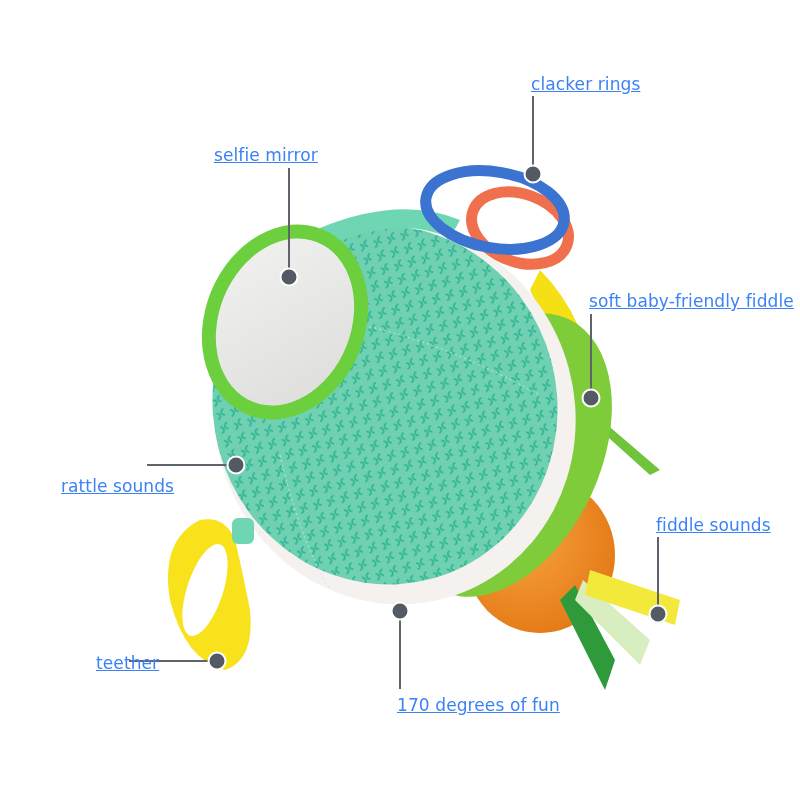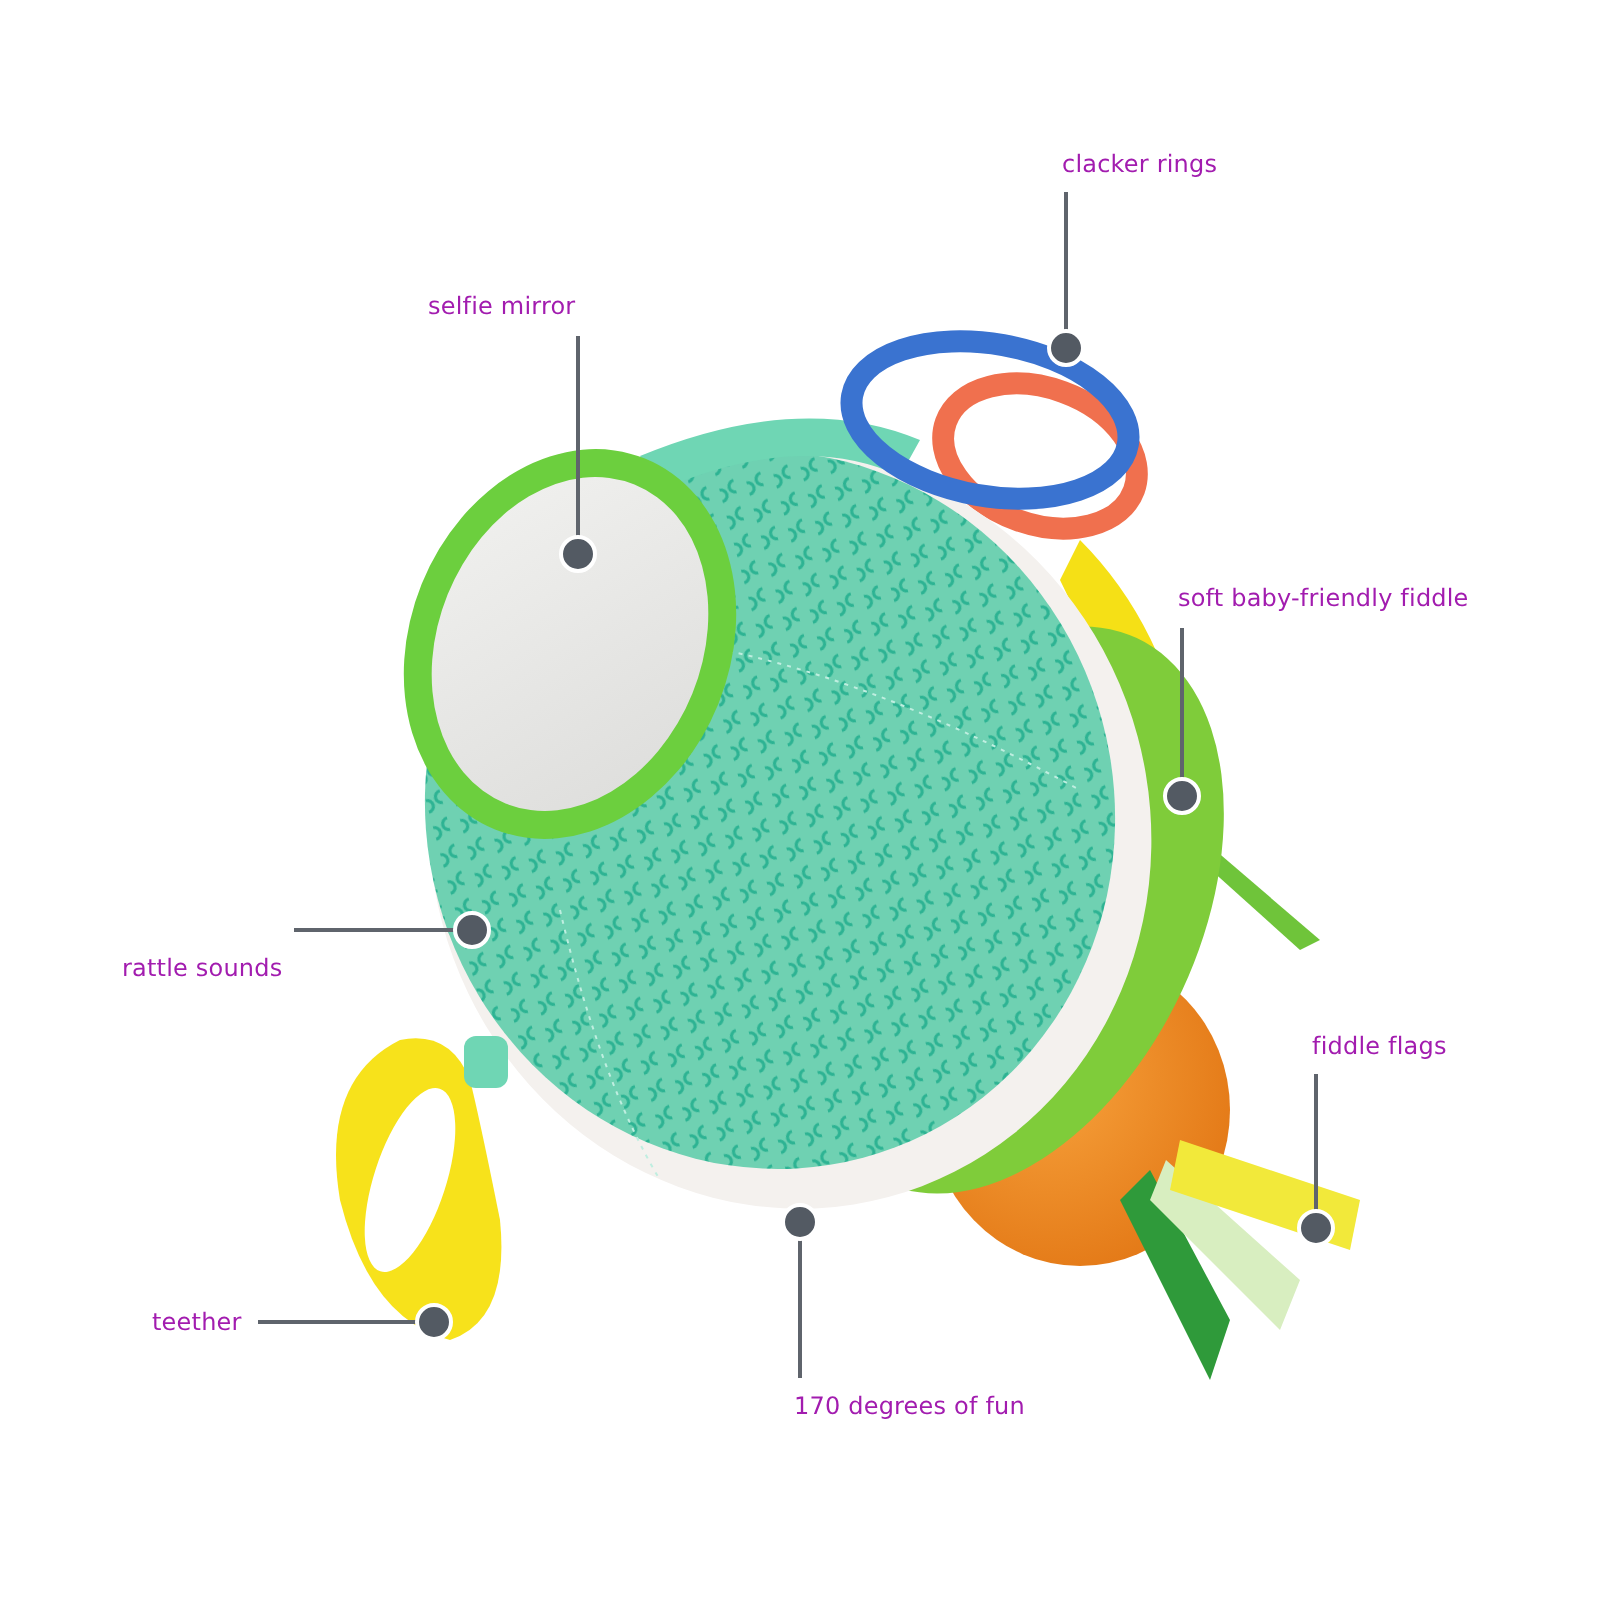--- a/index.html
+++ b/index.html
@@ -1,20 +1,20 @@
 <!DOCTYPE html>
 <html><head>
 <meta charset="utf-8">
 <style>
   html, body { margin: 0; padding: 0; background: #ffffff; }
   body { width: 800px; height: 800px; position: relative; overflow: hidden;
          font-family: "DejaVu Sans", sans-serif; }
   #stage { position: absolute; left: 0; top: 0; width: 800px; height: 800px; }
-  .label { position: absolute; font-size: 12px; color: #a21caf;
-           letter-spacing: 0.1px; white-space: nowrap; line-height: 1; }
+  .label { position: absolute; font-size: 17px; color: #3b82f6;
+           letter-spacing: 0.1px; white-space: nowrap; line-height: 1; text-decoration: underline; }
 </style>
 </head>
 <body>
 
 <div id="stage">
   <svg width="800" height="800" viewBox="0 0 800 800" xmlns="http://www.w3.org/2000/svg" style="position:absolute;left:0;top:0">
     <defs>
       <pattern id="cpat" width="14" height="14" patternUnits="userSpaceOnUse">
         <rect width="14" height="14" fill="#6fd1b2"></rect>
         <path d="M4 3 A3 3 0 1 0 4 9" fill="none" stroke="#2db393" stroke-width="1.6"></path>
@@ -96,16 +96,16 @@
       <circle cx="658" cy="614" r="8.5"></circle>
       <circle cx="217" cy="661" r="8.5"></circle>
       <circle cx="400" cy="611" r="8.5"></circle>
     </g>
   </svg>
 
   <div class="label" style="left:531px;top:76px">clacker rings</div>
   <div class="label" style="left:214px;top:147px">selfie mirror</div>
   <div class="label" style="left:589px;top:293px">soft baby-friendly fiddle</div>
   <div class="label" style="left:61px;top:478px">rattle sounds</div>
-  <div class="label" style="left:656px;top:517px">fiddle flags</div>
-  <div class="label" style="left:76px;top:655px">teether</div>
+  <div class="label" style="left:656px;top:517px">fiddle sounds</div>
+  <div class="label" style="left:96px;top:655px">teether</div>
   <div class="label" style="left:397px;top:697px">170 degrees of fun</div>
 </div>
 
 </body></html>

